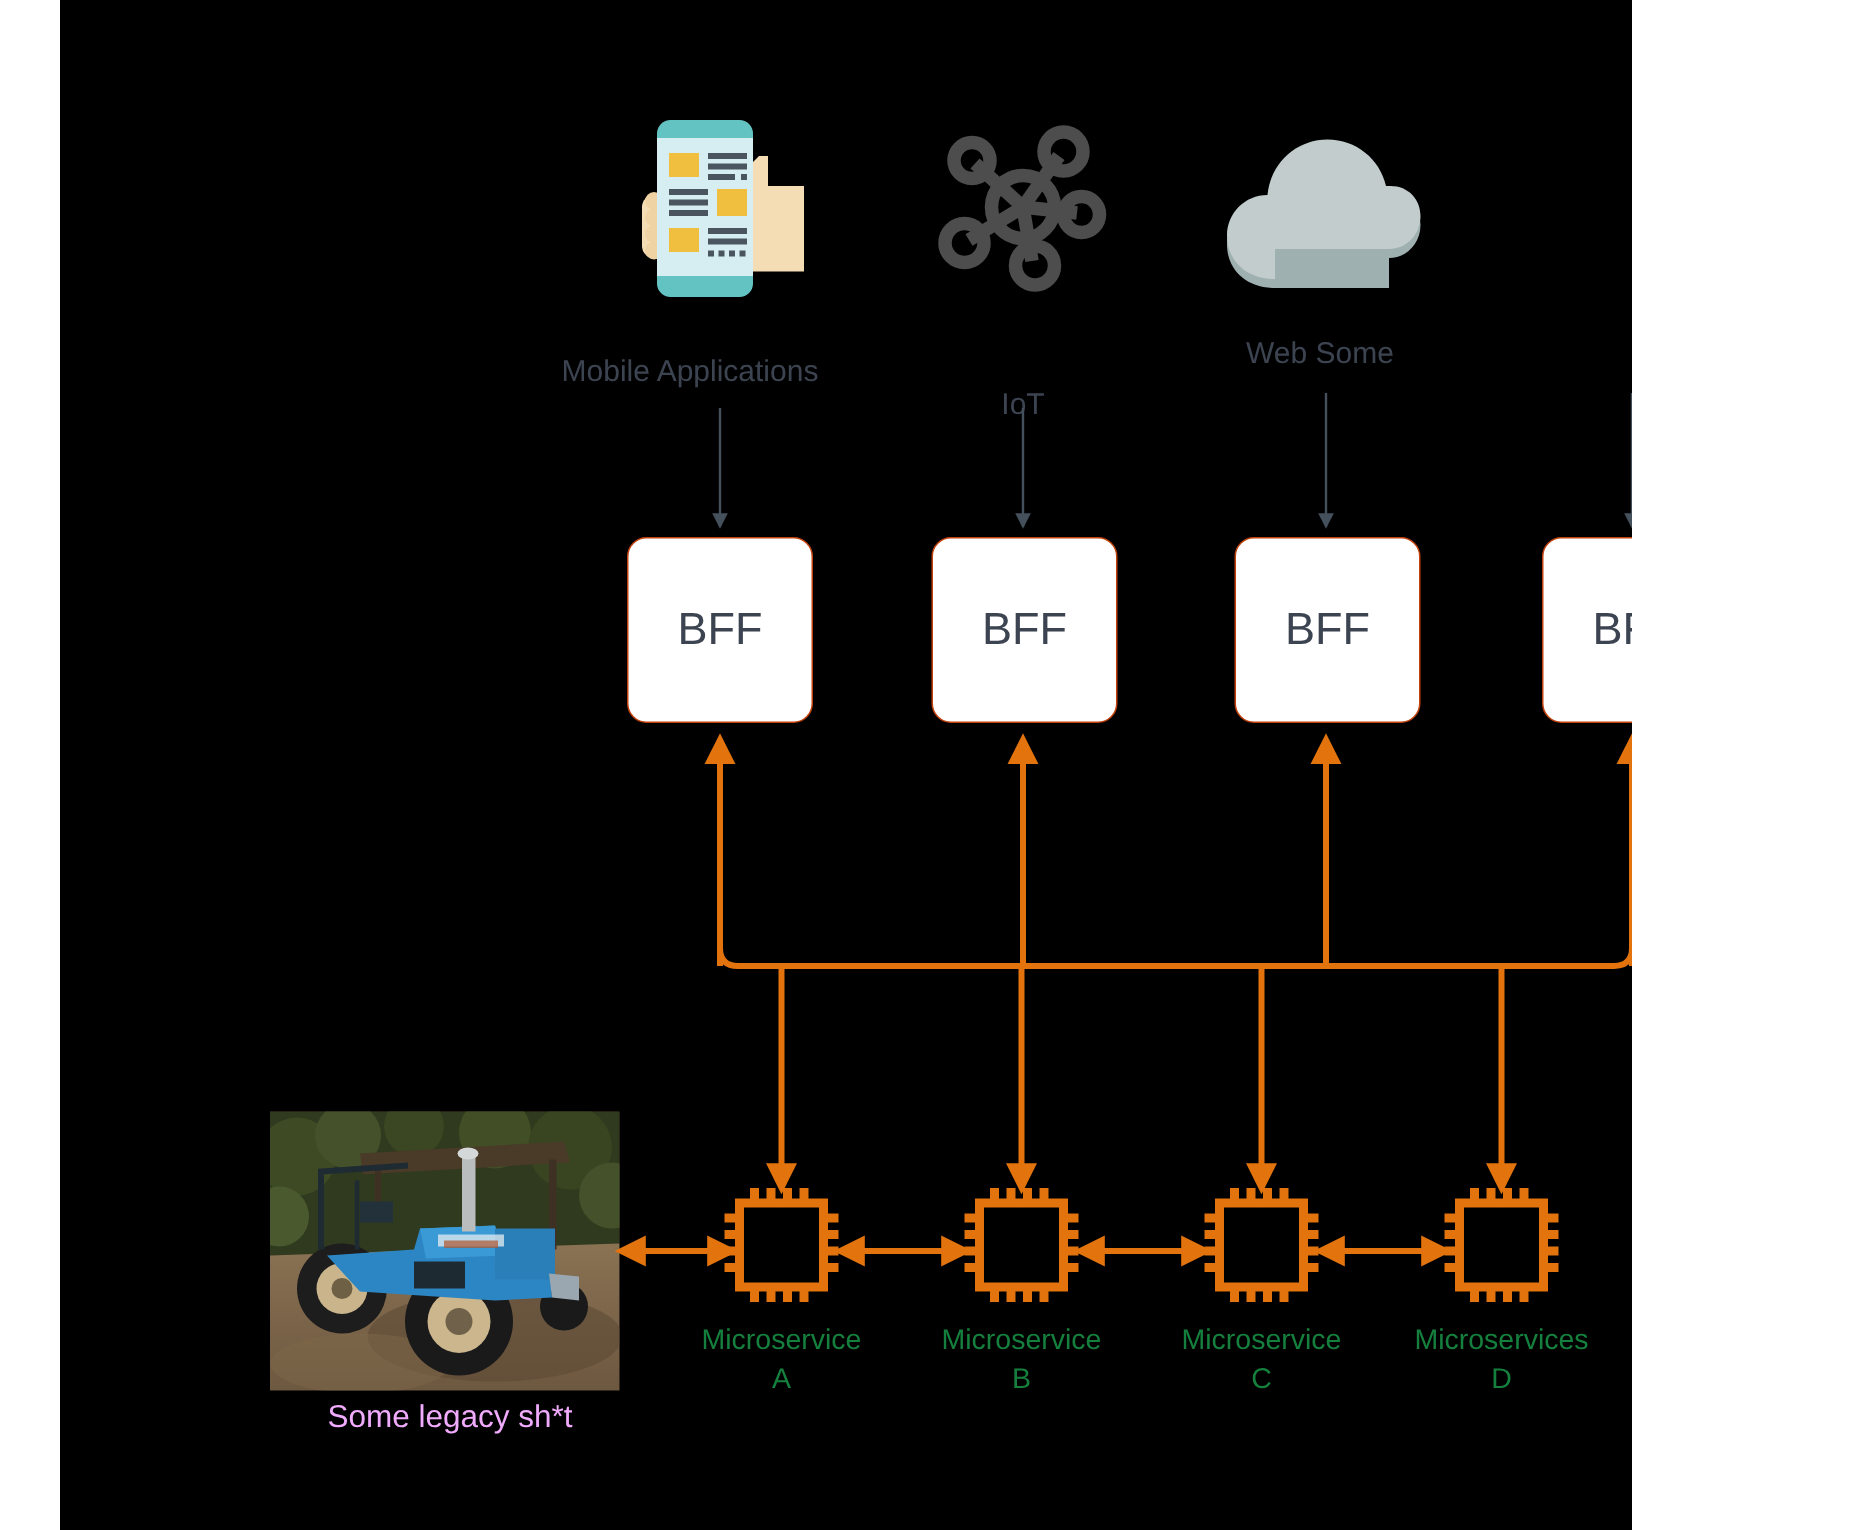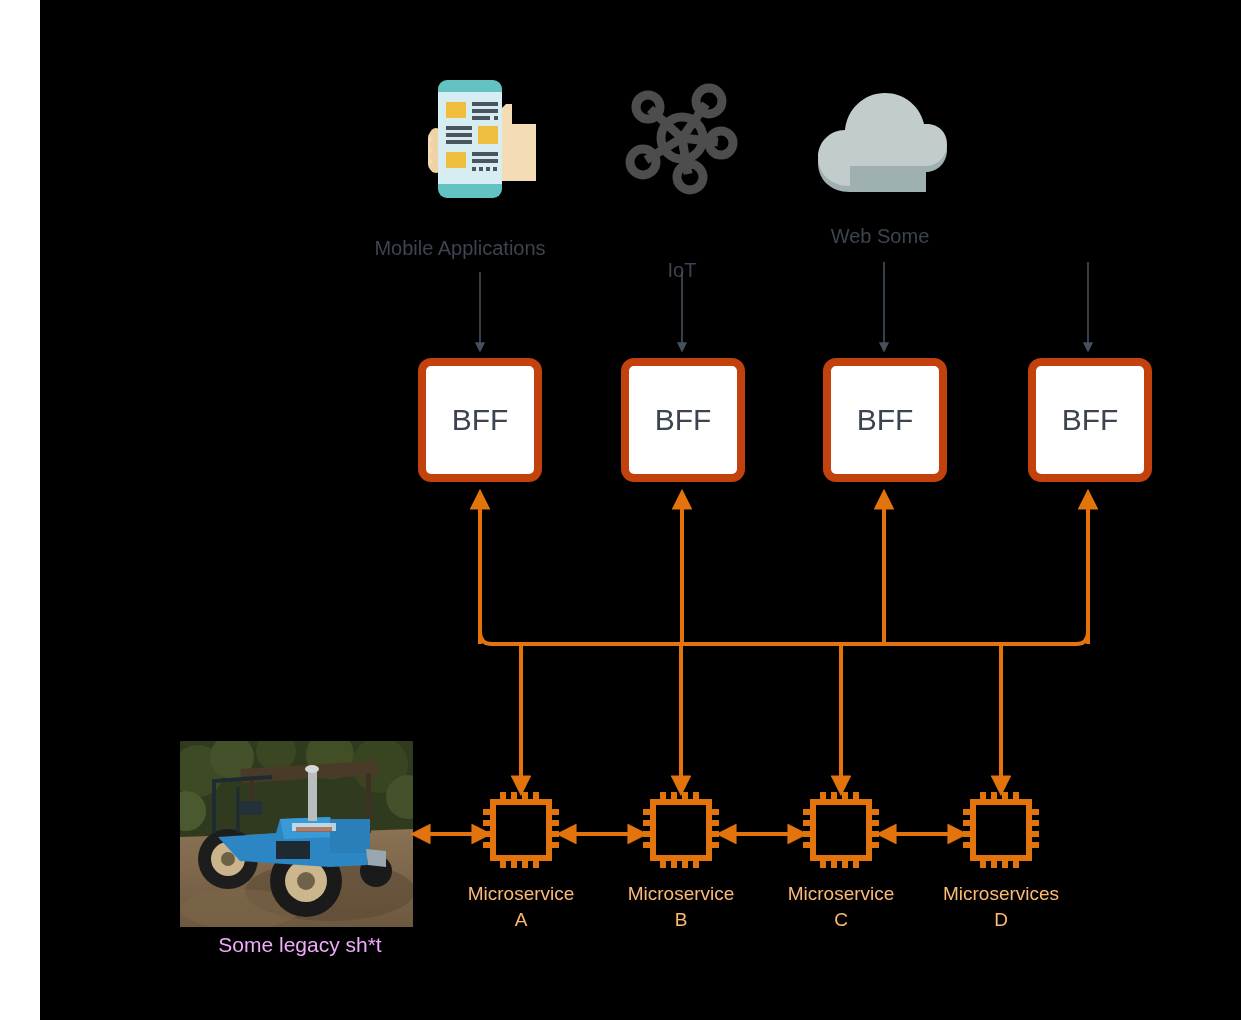--- a/index.html
+++ b/index.html
@@ -17,39 +17,39 @@
   #canvas {
     position: absolute;
     left: 0; top: 0;
     width: 1241px;
     height: 1020px;
     background: #ffffff;
   }
   #stage {
     position: absolute;
     left: 40px; top: 0;
-    width: 1201px;
+    width: 1048px;
     height: 1020px;
     background: #000000;
     overflow: hidden;
   }
   
 
   .node-label {
     position: absolute;
     color: #3d4451;
     font-size: 20px;
     line-height: 24px;
     text-align: center;
     white-space: nowrap;
     font-family: "Liberation Sans", sans-serif;
   }
   .ms-label {
     position: absolute;
-    color: #fdba74;
+    color: #15803d;
     font-size: 19px;
     line-height: 26px;
     text-align: center;
     width: 180px;
     font-family: "Liberation Sans", sans-serif;
   }
   .caption {
     position: absolute;
     color: #f0abfc;
     font-size: 21px;
@@ -58,21 +58,21 @@
     width: 300px;
     font-family: "Liberation Sans", sans-serif;
   }
 
   .bff-box {
     position: absolute;
     width: 124px;
     height: 124px;
     box-sizing: border-box;
     background: #ffffff;
-    border: 8px solid #c2410c;
+    border: 1px solid #c2410c;
     border-radius: 13px;
     display: flex;
     align-items: center;
     justify-content: center;
   }
   .bff-box span {
     color: #3d4451;
     font-size: 30px;
     font-family: "Liberation Sans", sans-serif;
   }

